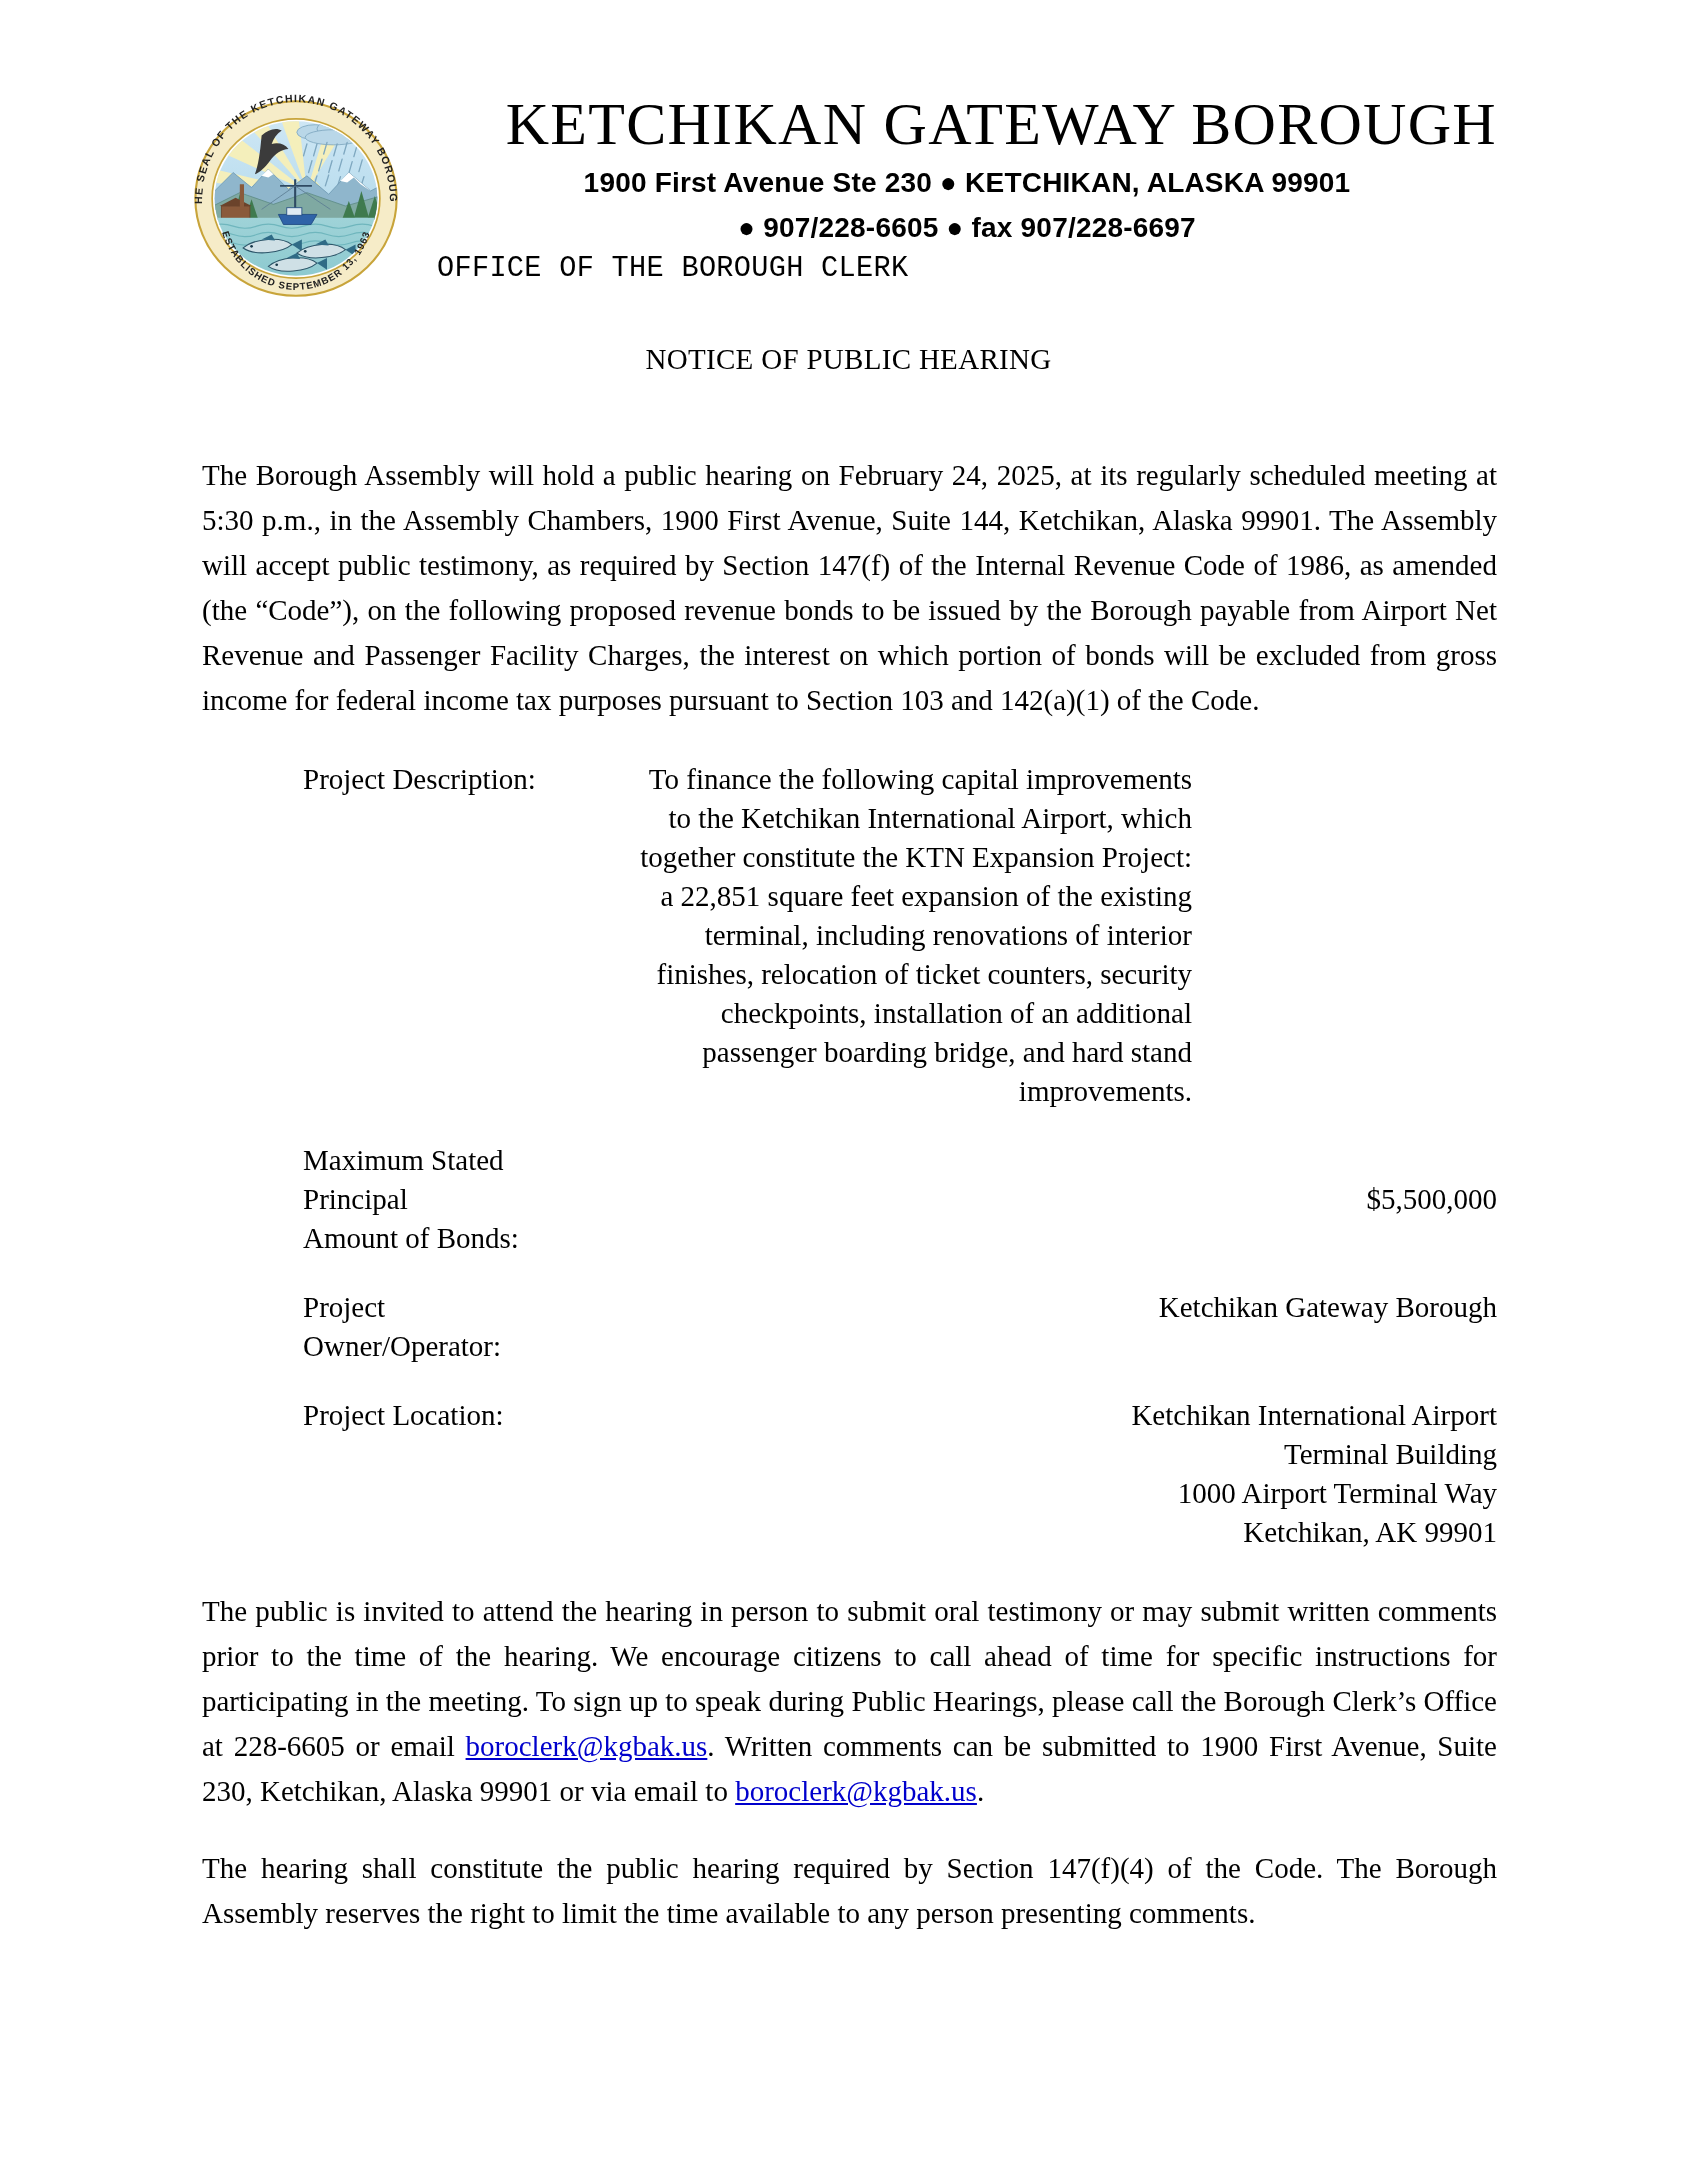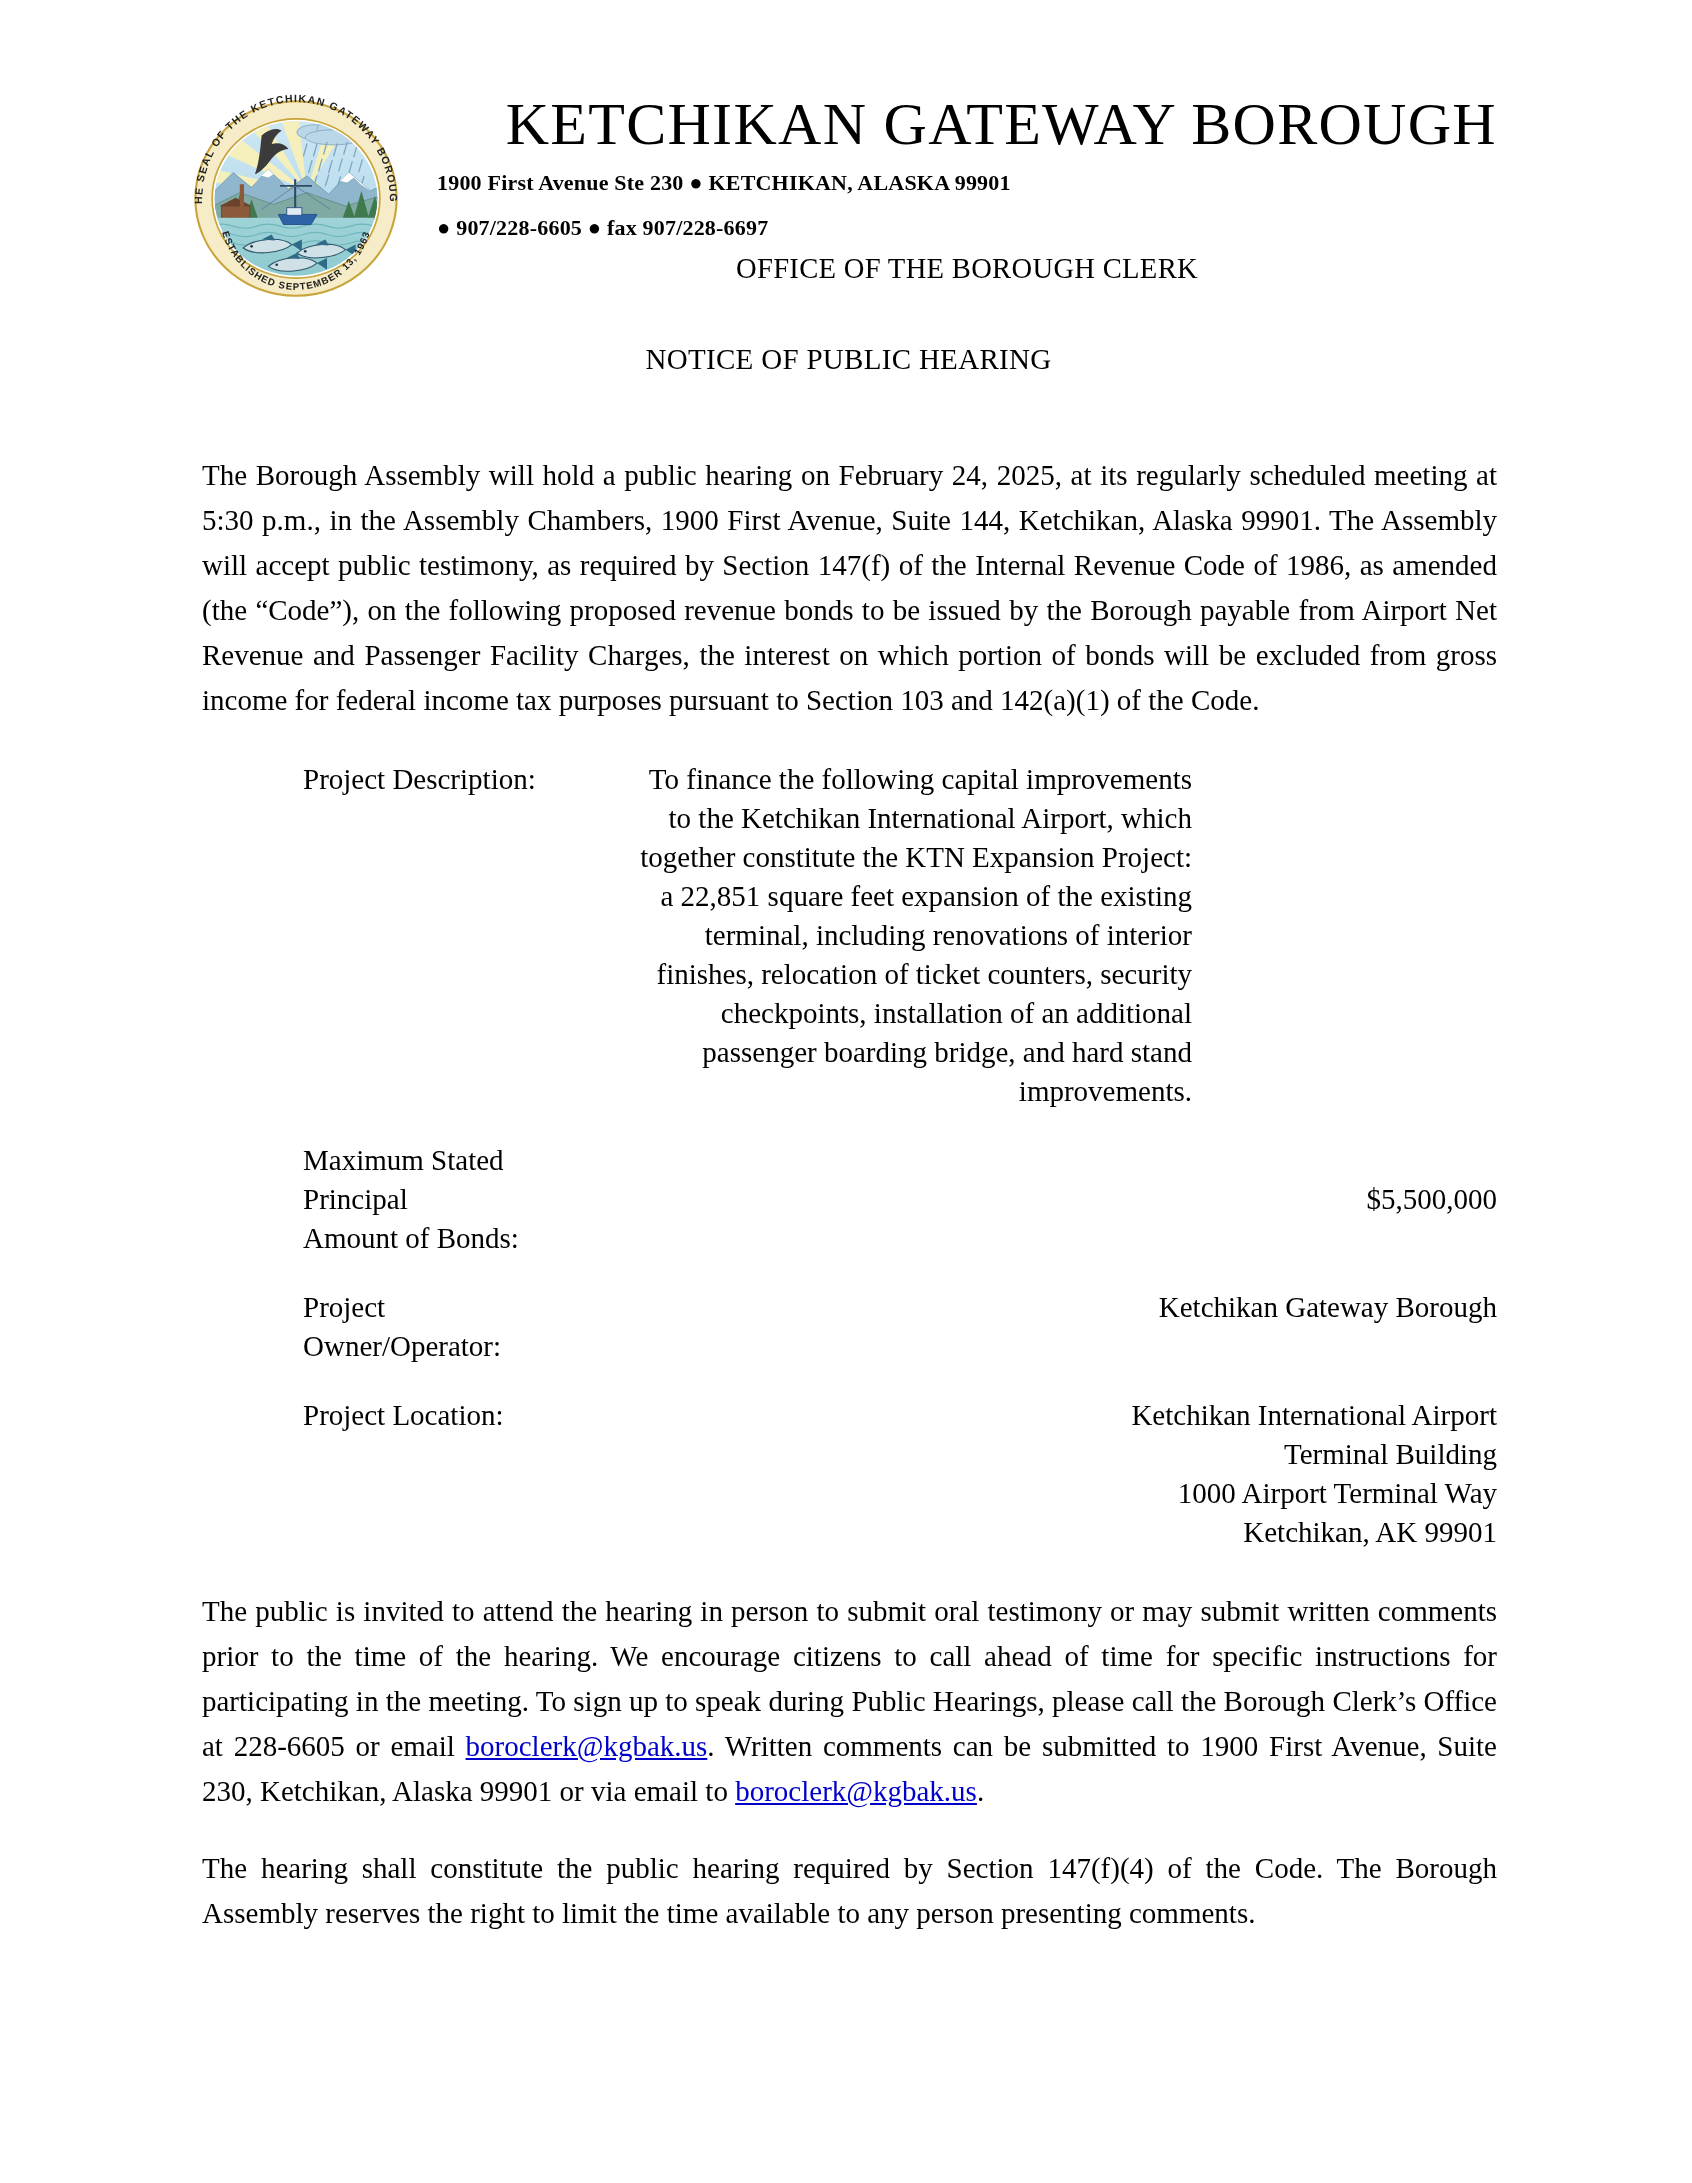--- a/index.html
+++ b/index.html
@@ -52,49 +52,49 @@
     font-family: "Liberation Serif", "DejaVu Serif", serif;
     font-size: 60px;
     line-height: 67px;
     letter-spacing: 1.3px;
     font-weight: 400;
     white-space: nowrap;
     text-align: right;
   }
 
   .contact-line {
-    font-family: Liberation Serif, serif;
+    font-family: Liberation Sans, sans-serif;
     font-weight: bold;
-    font-size: 22px;
+    font-size: 28px;
     line-height: 29px;
     letter-spacing: 0.2px;
-    text-align: left;
+    text-align: center;
   }
   .contact-line.l1 { margin-top: 10px; }
   .contact-line.l2 { margin-top: 16px; }
 
   .web-line {
     text-align: right;
     margin-top: 3.4px;
   }
   .web-link {
     font-family: "Liberation Serif", "DejaVu Serif", serif;
     font-weight: bold;
     font-size: 22px;
     line-height: 28.6px;
     color: #0000cc;
     text-decoration: underline;
   }
 
   .office-line {
-    font-family: Liberation Serif, serif;
+    font-family: Liberation Mono, monospace;
     font-size: 28.6px;
     line-height: 37px;
     letter-spacing: 0.3px;
-    text-align: center;
+    text-align: left;
     margin-top: 8.4px;
   }
 
   
   .doc-title {
     position: absolute;
     left: 202px;
     top: 341px;
     width: 1293px;
     text-align: center;

